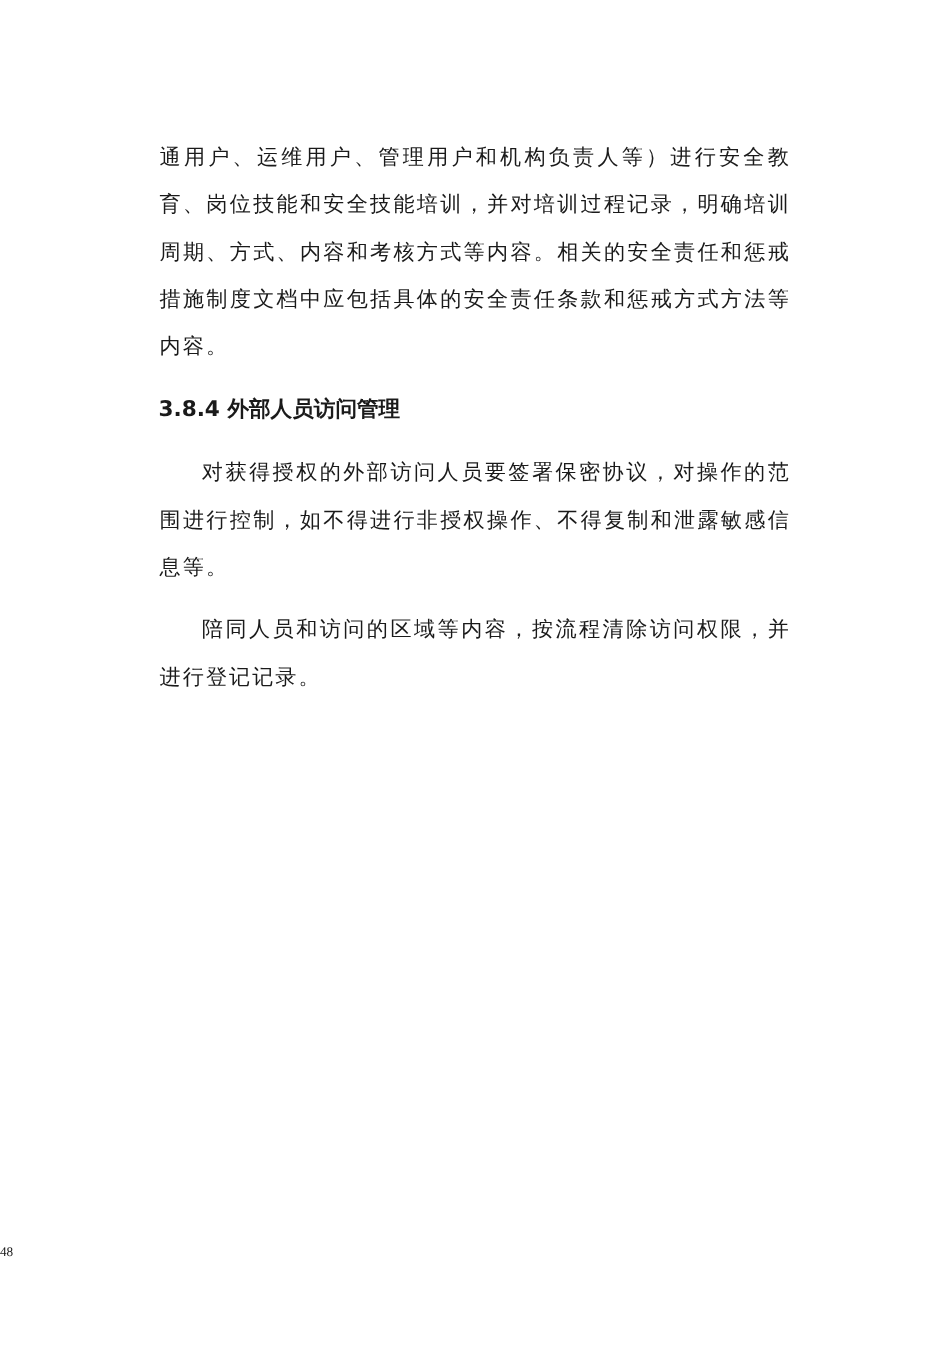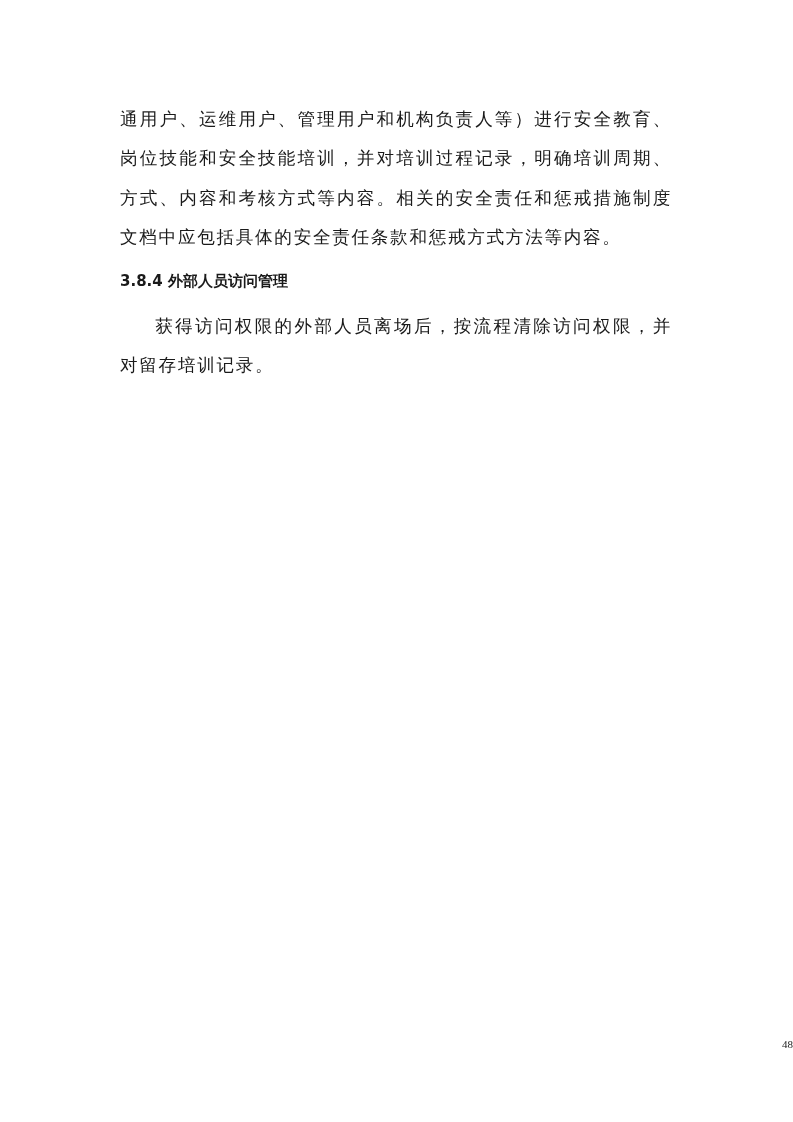--- a/index.html
+++ b/index.html
@@ -6,39 +6,40 @@
   body { width: 793px; height: 1122px; position: relative; overflow: hidden; }
   .page {
     position: absolute; left: 120px; top: 100px; width: 552px;
     font-family: "DejaVu Serif", "Liberation Serif", serif;
     color: #1a1a1a;
     font-size: 17.6px;
     line-height: 39.3px;
     letter-spacing: 1.7px;
     text-align: justify;
   }
-  .page p { margin: 0; text-indent: 2em; }
+  .page p { margin: 13px; text-indent: 2em; }
   .page p.cont { text-indent: 0; }
   .heading {
     font-family: "DejaVu Sans", "Liberation Sans", sans-serif;
     font-weight: bold;
-    font-size: 15px;
+    font-size: 18px;
     letter-spacing: 0;
-    margin: 4px 0 6px 0;
+    margin: 4px 0 6px 12px;
     line-height: 40px;
   }
   .page-number {
     position: absolute; left: 0; width: 793px; top: 1038px;
-    text-align: right;
+    text-align: left;
     font-family: "Liberation Serif", serif;
     font-size: 11px; color: #1a1a1a;
   }
 </style>
 </head>
 <body>
 
 <div class="page">
   <p class="cont">通用户、运维用户、管理用户和机构负责人等）进行安全教育、岗位技能和安全技能培训，并对培训过程记录，明确培训周期、方式、内容和考核方式等内容。相关的安全责任和惩戒措施制度文档中应包括具体的安全责任条款和惩戒方式方法等内容。</p>
   <div class="heading">3.8.4 外部人员访问管理</div>
-  <p>获得访问权限的外部人员离场后，按流程清除访问权限，并对留存培训记录。</p>
+  <p>对获得授权的外部访问人员要签署保密协议，对操作的范围进行控制，如不得进行非授权操作、不得复制和泄露敏感信息等。</p>
+  <p>陪同人员和访问的区域等内容，按流程清除访问权限，并进行登记记录。</p>
 </div>
 
 <div class="page-number">48</div>
 
 </body></html>

